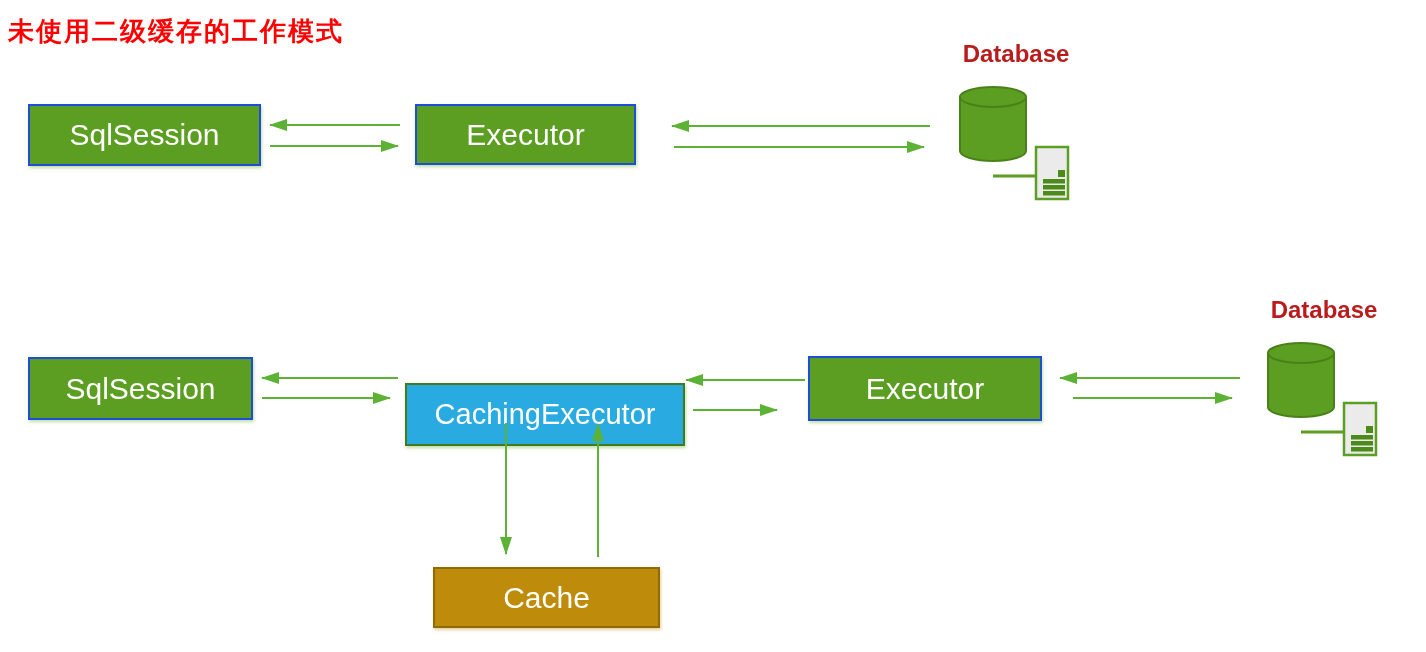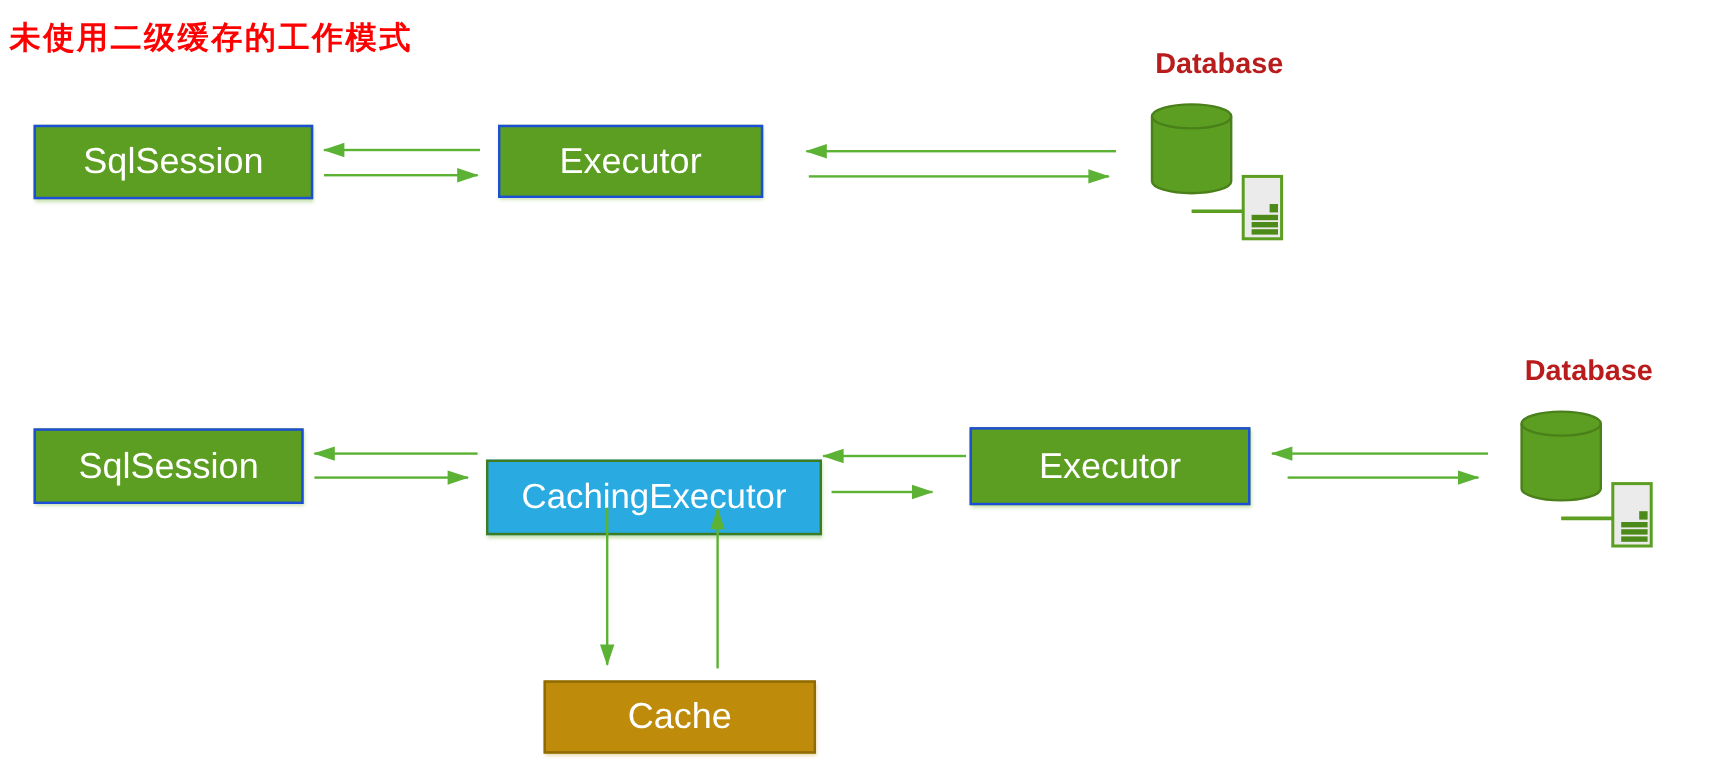--- a/index.html
+++ b/index.html
@@ -19,21 +19,20 @@
     background:#5B9E21;border:2px solid #1d4ed8;
     box-shadow:1px 2px 3px rgba(120,180,60,.45);
   }
   .node.cyan{
     background:#29ABE2;border:2px solid #3E7C1F;
     box-shadow:1px 2px 3px rgba(120,180,60,.45);
   }
   .node.gold{
     background:#BE8C0A;border:2px solid #8F6B06;
     box-shadow:1px 2px 3px rgba(190,140,10,.4);
-    margin-left:20px;
   }
   .dblabel{
     position:absolute;color:#b91c1c;font-weight:800;font-size:24px;
     width:150px;text-align:center;white-space:nowrap;
   }
   .dbsvg{position:absolute;}
   
   .harrow{position:absolute;height:2px;background:#5CB234;}
   .varrow{position:absolute;width:2px;background:#5CB234;}
   .tri{position:absolute;width:0;height:0;border:solid transparent;}

